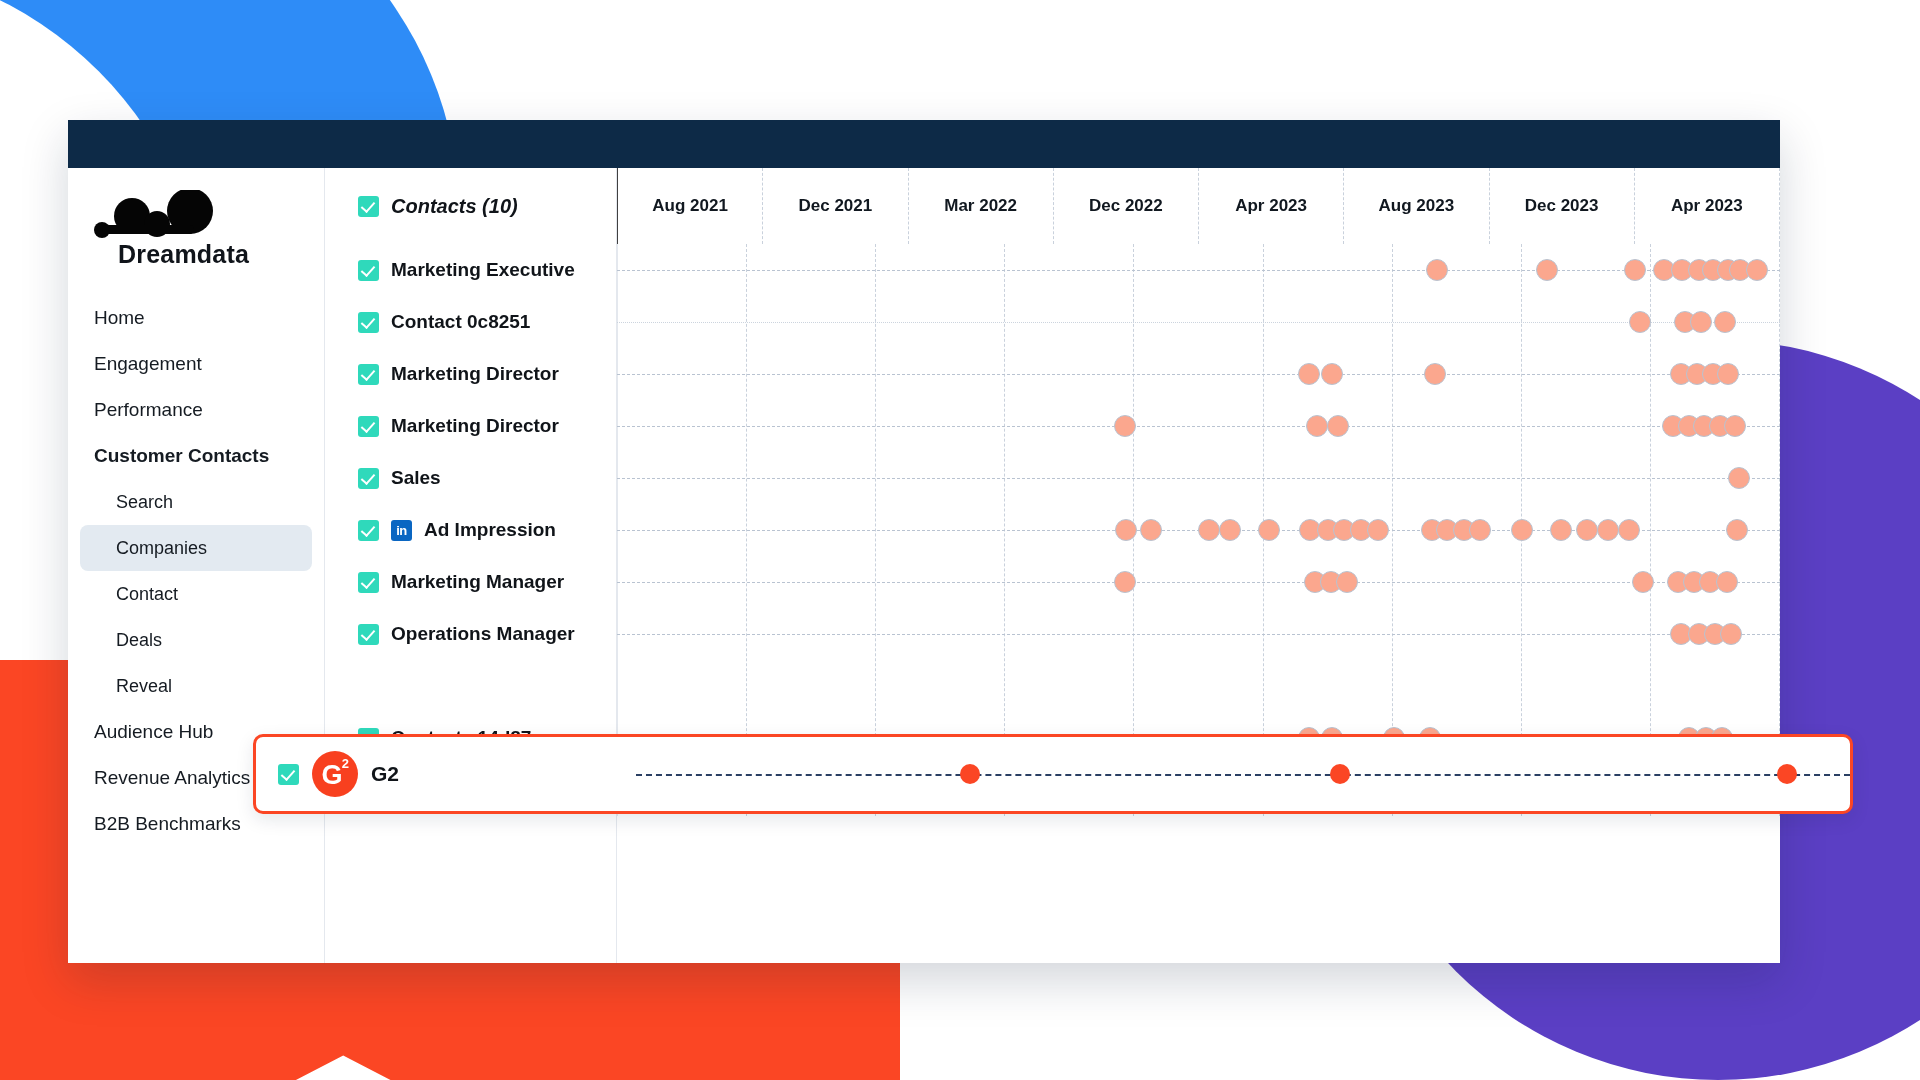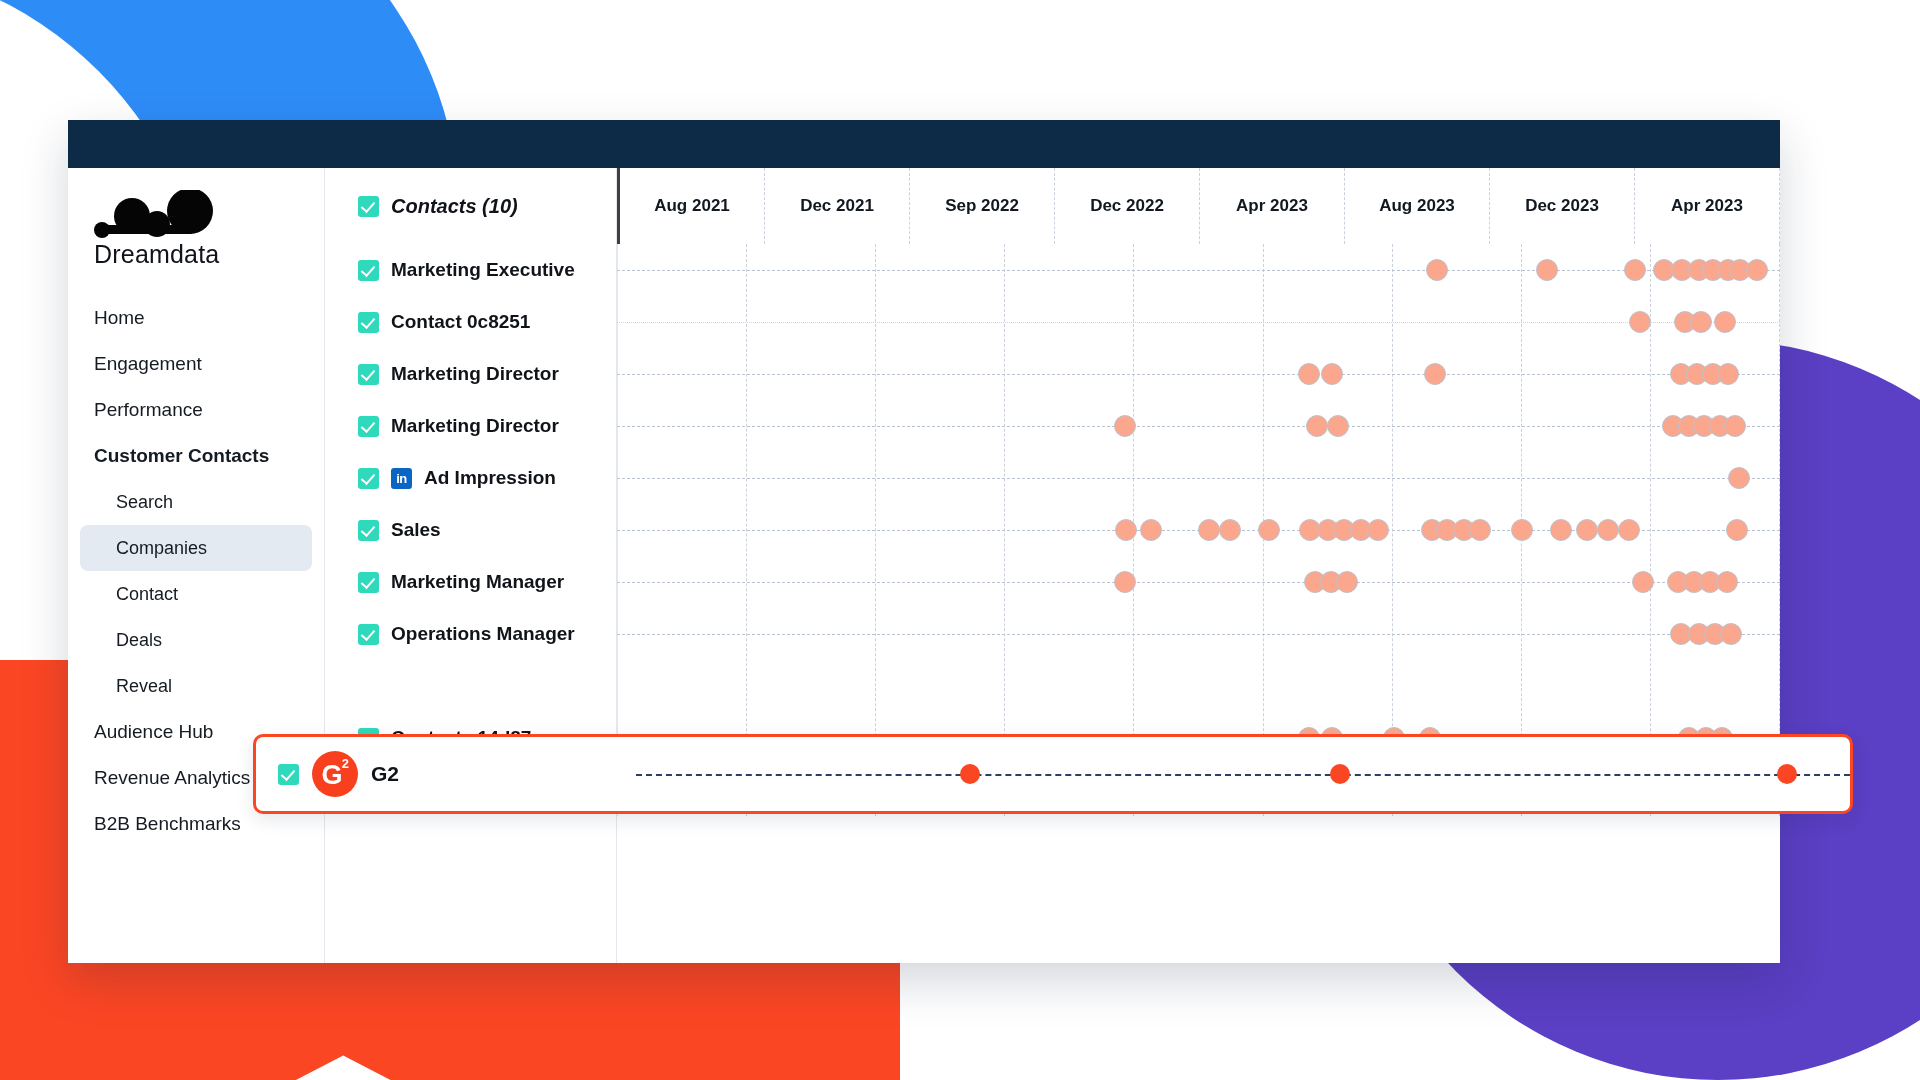--- a/index.html
+++ b/index.html
@@ -62,21 +62,21 @@
   .sidebar {
     width: 257px; flex: 0 0 257px;
     border-right: 1px solid #e4e8ee;
     background: #ffffff;
     padding: 22px 0 0 0;
   }
   .brand { padding: 0 0 0 26px; margin-bottom: 26px; }
   .brand-mark { display:block; margin-bottom: 2px; }
   .brand-name {
     font-size: 25px; color: #10141a; letter-spacing: .2px;
-    font-family: "Liberation Sans", sans-serif; font-weight: 400;
+    font-family: "Liberation Sans", sans-serif; font-weight: 700; margin-left: 24px;
   }
   .nav-item {
     height: 46px; display: flex; align-items: center;
     padding-left: 26px; font-size: 19px; color: #151b22;
     cursor: pointer;
   }
   .nav-item.bold { font-weight: bold; }
   .nav-item.sub { padding-left: 48px; font-size: 18px; }
   .nav-item.active {
     background: #e3eaf1; border-radius: 8px;
@@ -126,21 +126,21 @@
   .chart-col { flex: 1 1 auto; position: relative; min-width: 0; }
   .chart-header {
     height: 76px; display: flex; position: relative;
   }
   .col-head {
     flex: 1 1 0; display: flex; align-items: center; justify-content: center;
     font-size: 17px; font-weight: bold; color: #111820;
     border-right: 1px dashed #c9d1dc;
     position: relative;
   }
-  .col-head:first-child { border-left: 3px solid #404040; align-items: center; }
+  .col-head:first-child { border-left: 1px solid #404040; align-items: center; }
   .chart-plot { position: relative; }
   .vgrid { position: absolute; inset: 0; display: flex; pointer-events: none; }
   .vgrid .vcell { flex: 1 1 0; border-right: 1px dashed #c9d1dc; }
   .vgrid .vcell:first-child { border-left: 1px solid #e4e8ee; }
 
   .plot-row {
     height: 52px; position: relative;
   }
   .row-line {
     position: absolute; left: 0; right: 0; top: 50%;
@@ -283,29 +283,29 @@
             <div class="row-label">
               <span class="cbx"></span>
               <span class="row-title">Marketing Director</span>
             </div>
             <div class="row-label">
               <span class="cbx"></span>
               <span class="row-title">Marketing Director</span>
             </div>
             <div class="row-label">
               <span class="cbx"></span>
+              <span class="row-title">Sales</span>
+            </div>
+            <div class="row-label">
+              <span class="cbx"></span>
               <span class="li-icon">in</span>
               <span class="row-title">Ad Impression</span>
             </div>
             <div class="row-label">
               <span class="cbx"></span>
-              <span class="row-title">Sales</span>
-            </div>
-            <div class="row-label">
-              <span class="cbx"></span>
               <span class="row-title">Marketing Manager</span>
             </div>
             <div class="row-label">
               <span class="cbx"></span>
               <span class="row-title">Operations Manager</span>
             </div>
             <div class="row-label spacer-row">
               <span class="cbx"></span>
               <span class="row-title">G2</span>
             </div>
@@ -322,21 +322,21 @@
 
       <div class="chart-col">
         <div class="chart-header" id="chart-header">
             <div class="col-head">
               <span>Aug 2021</span>
             </div>
             <div class="col-head">
               <span>Dec 2021</span>
             </div>
             <div class="col-head">
-              <span>Sep 2022</span>
+              <span>Mar 2022</span>
             </div>
             <div class="col-head">
               <span>Dec 2022</span>
             </div>
             <div class="col-head">
               <span>Apr 2023</span>
             </div>
             <div class="col-head">
               <span>Aug 2023</span>
             </div>

